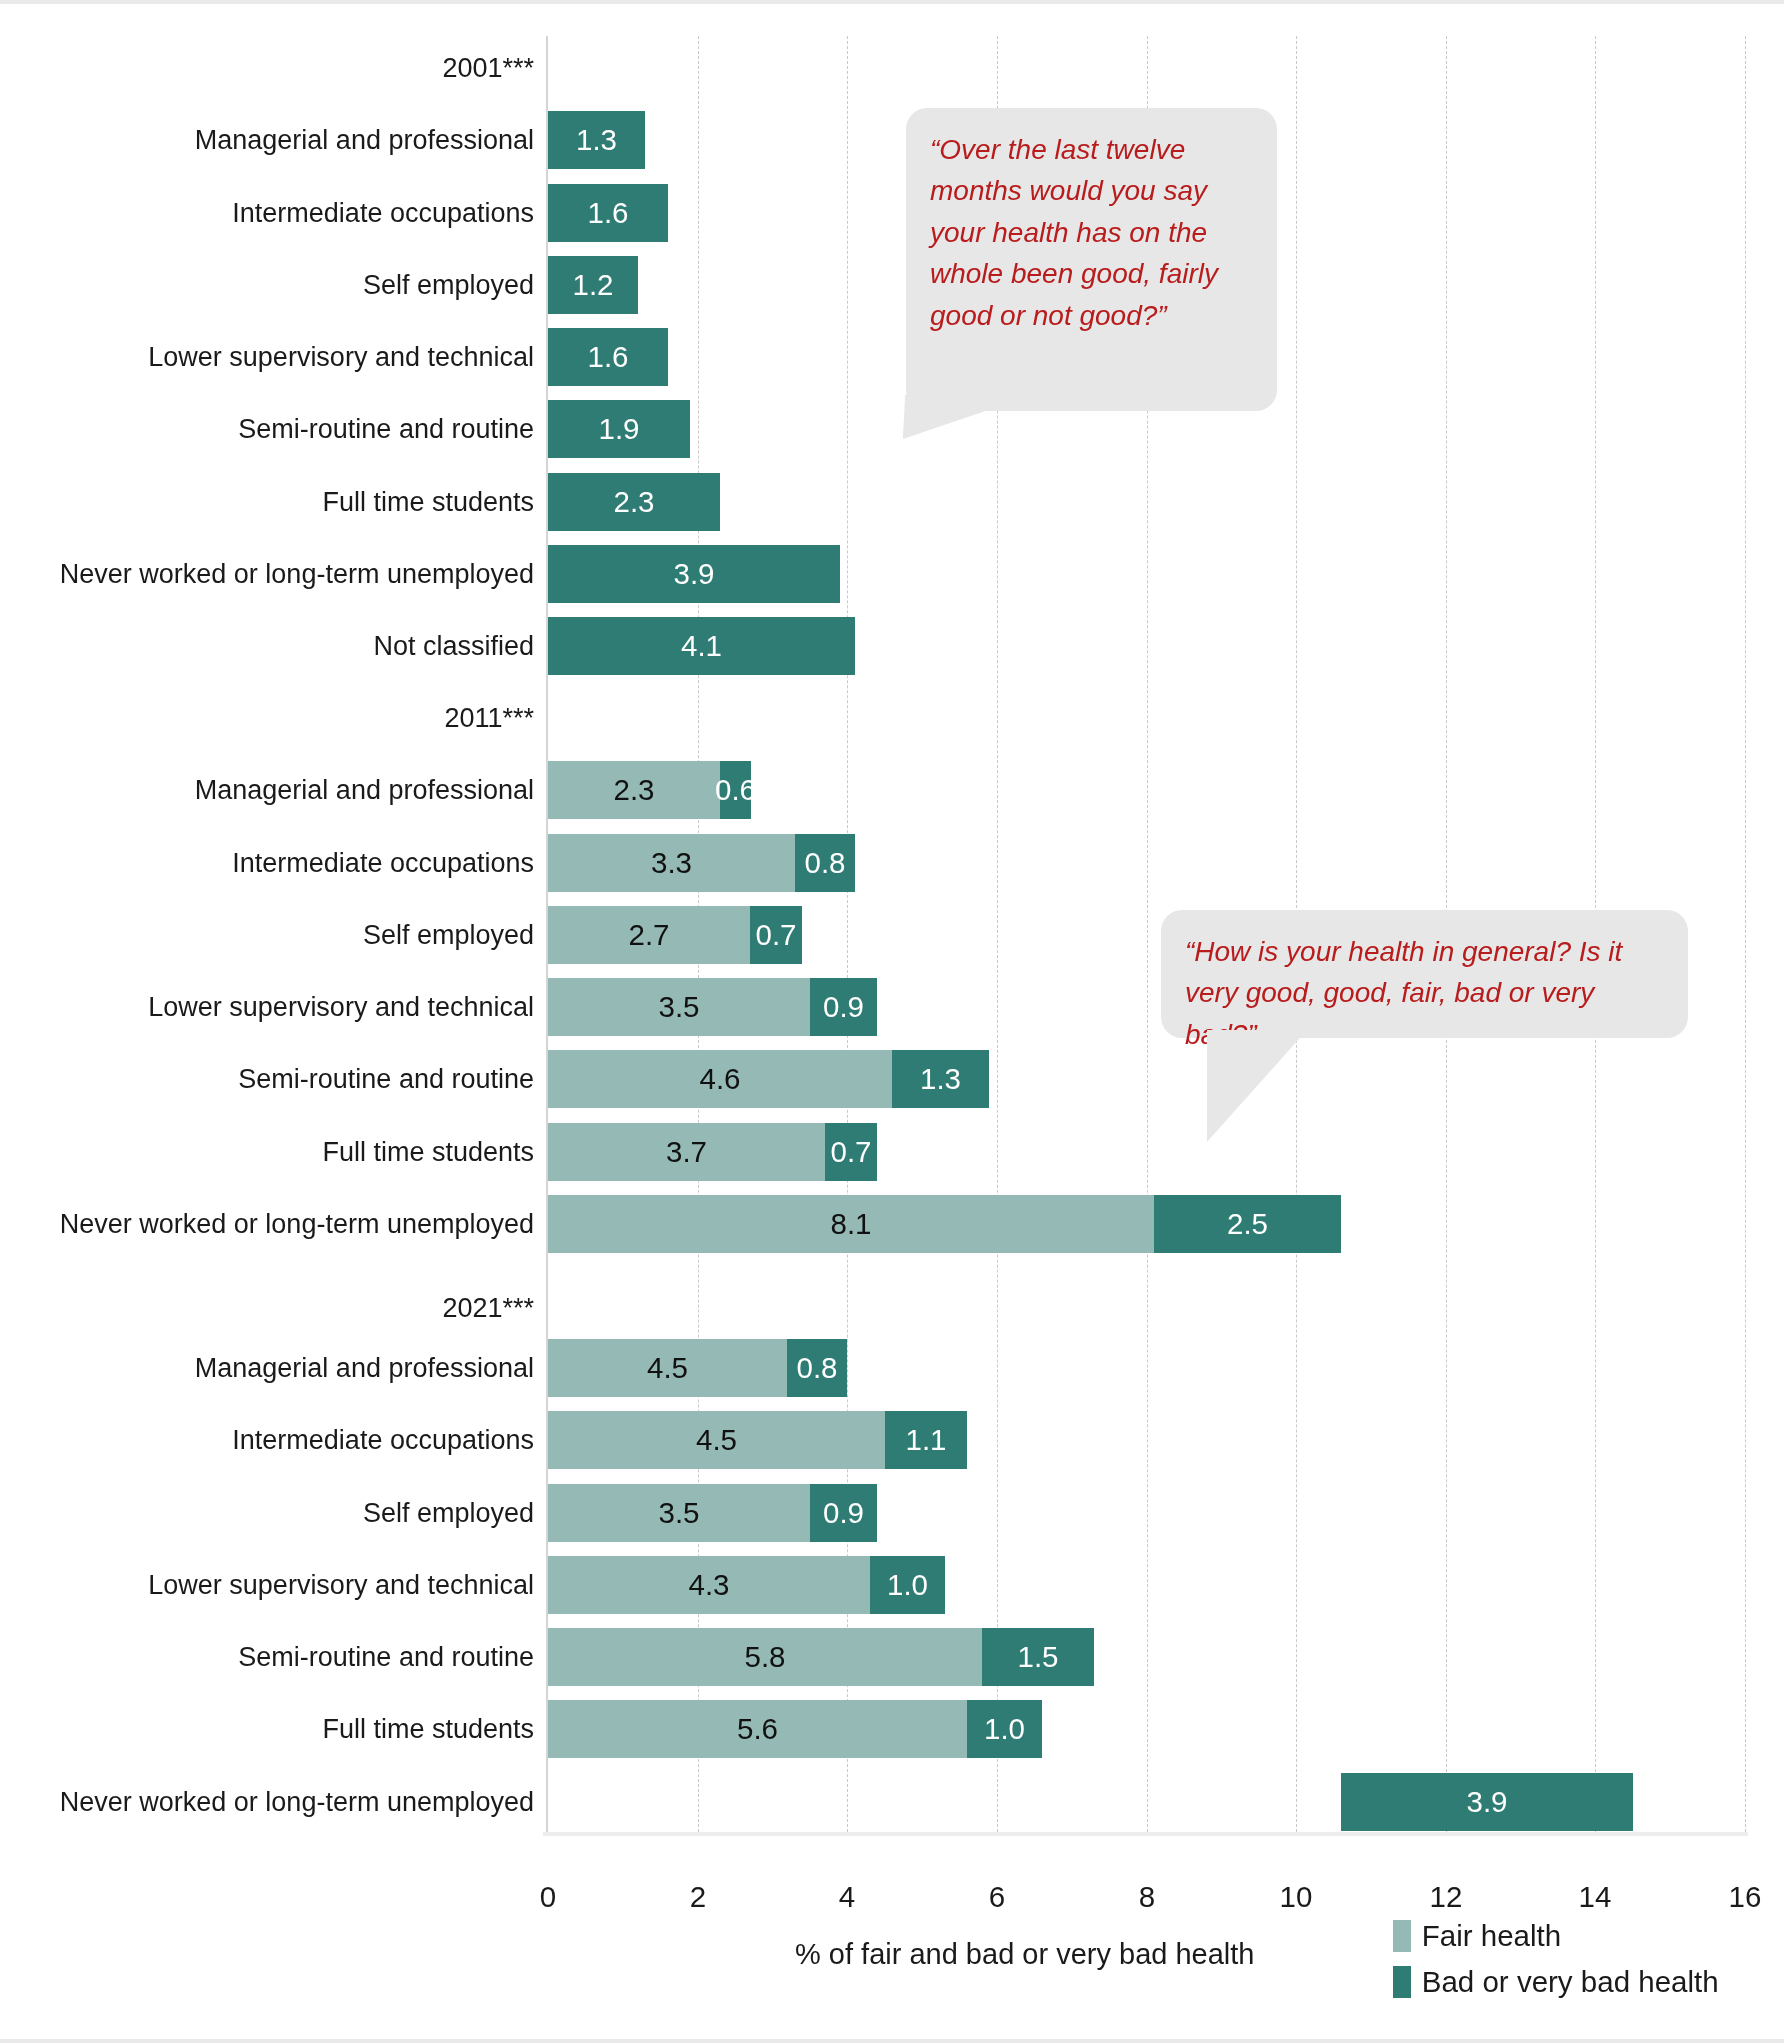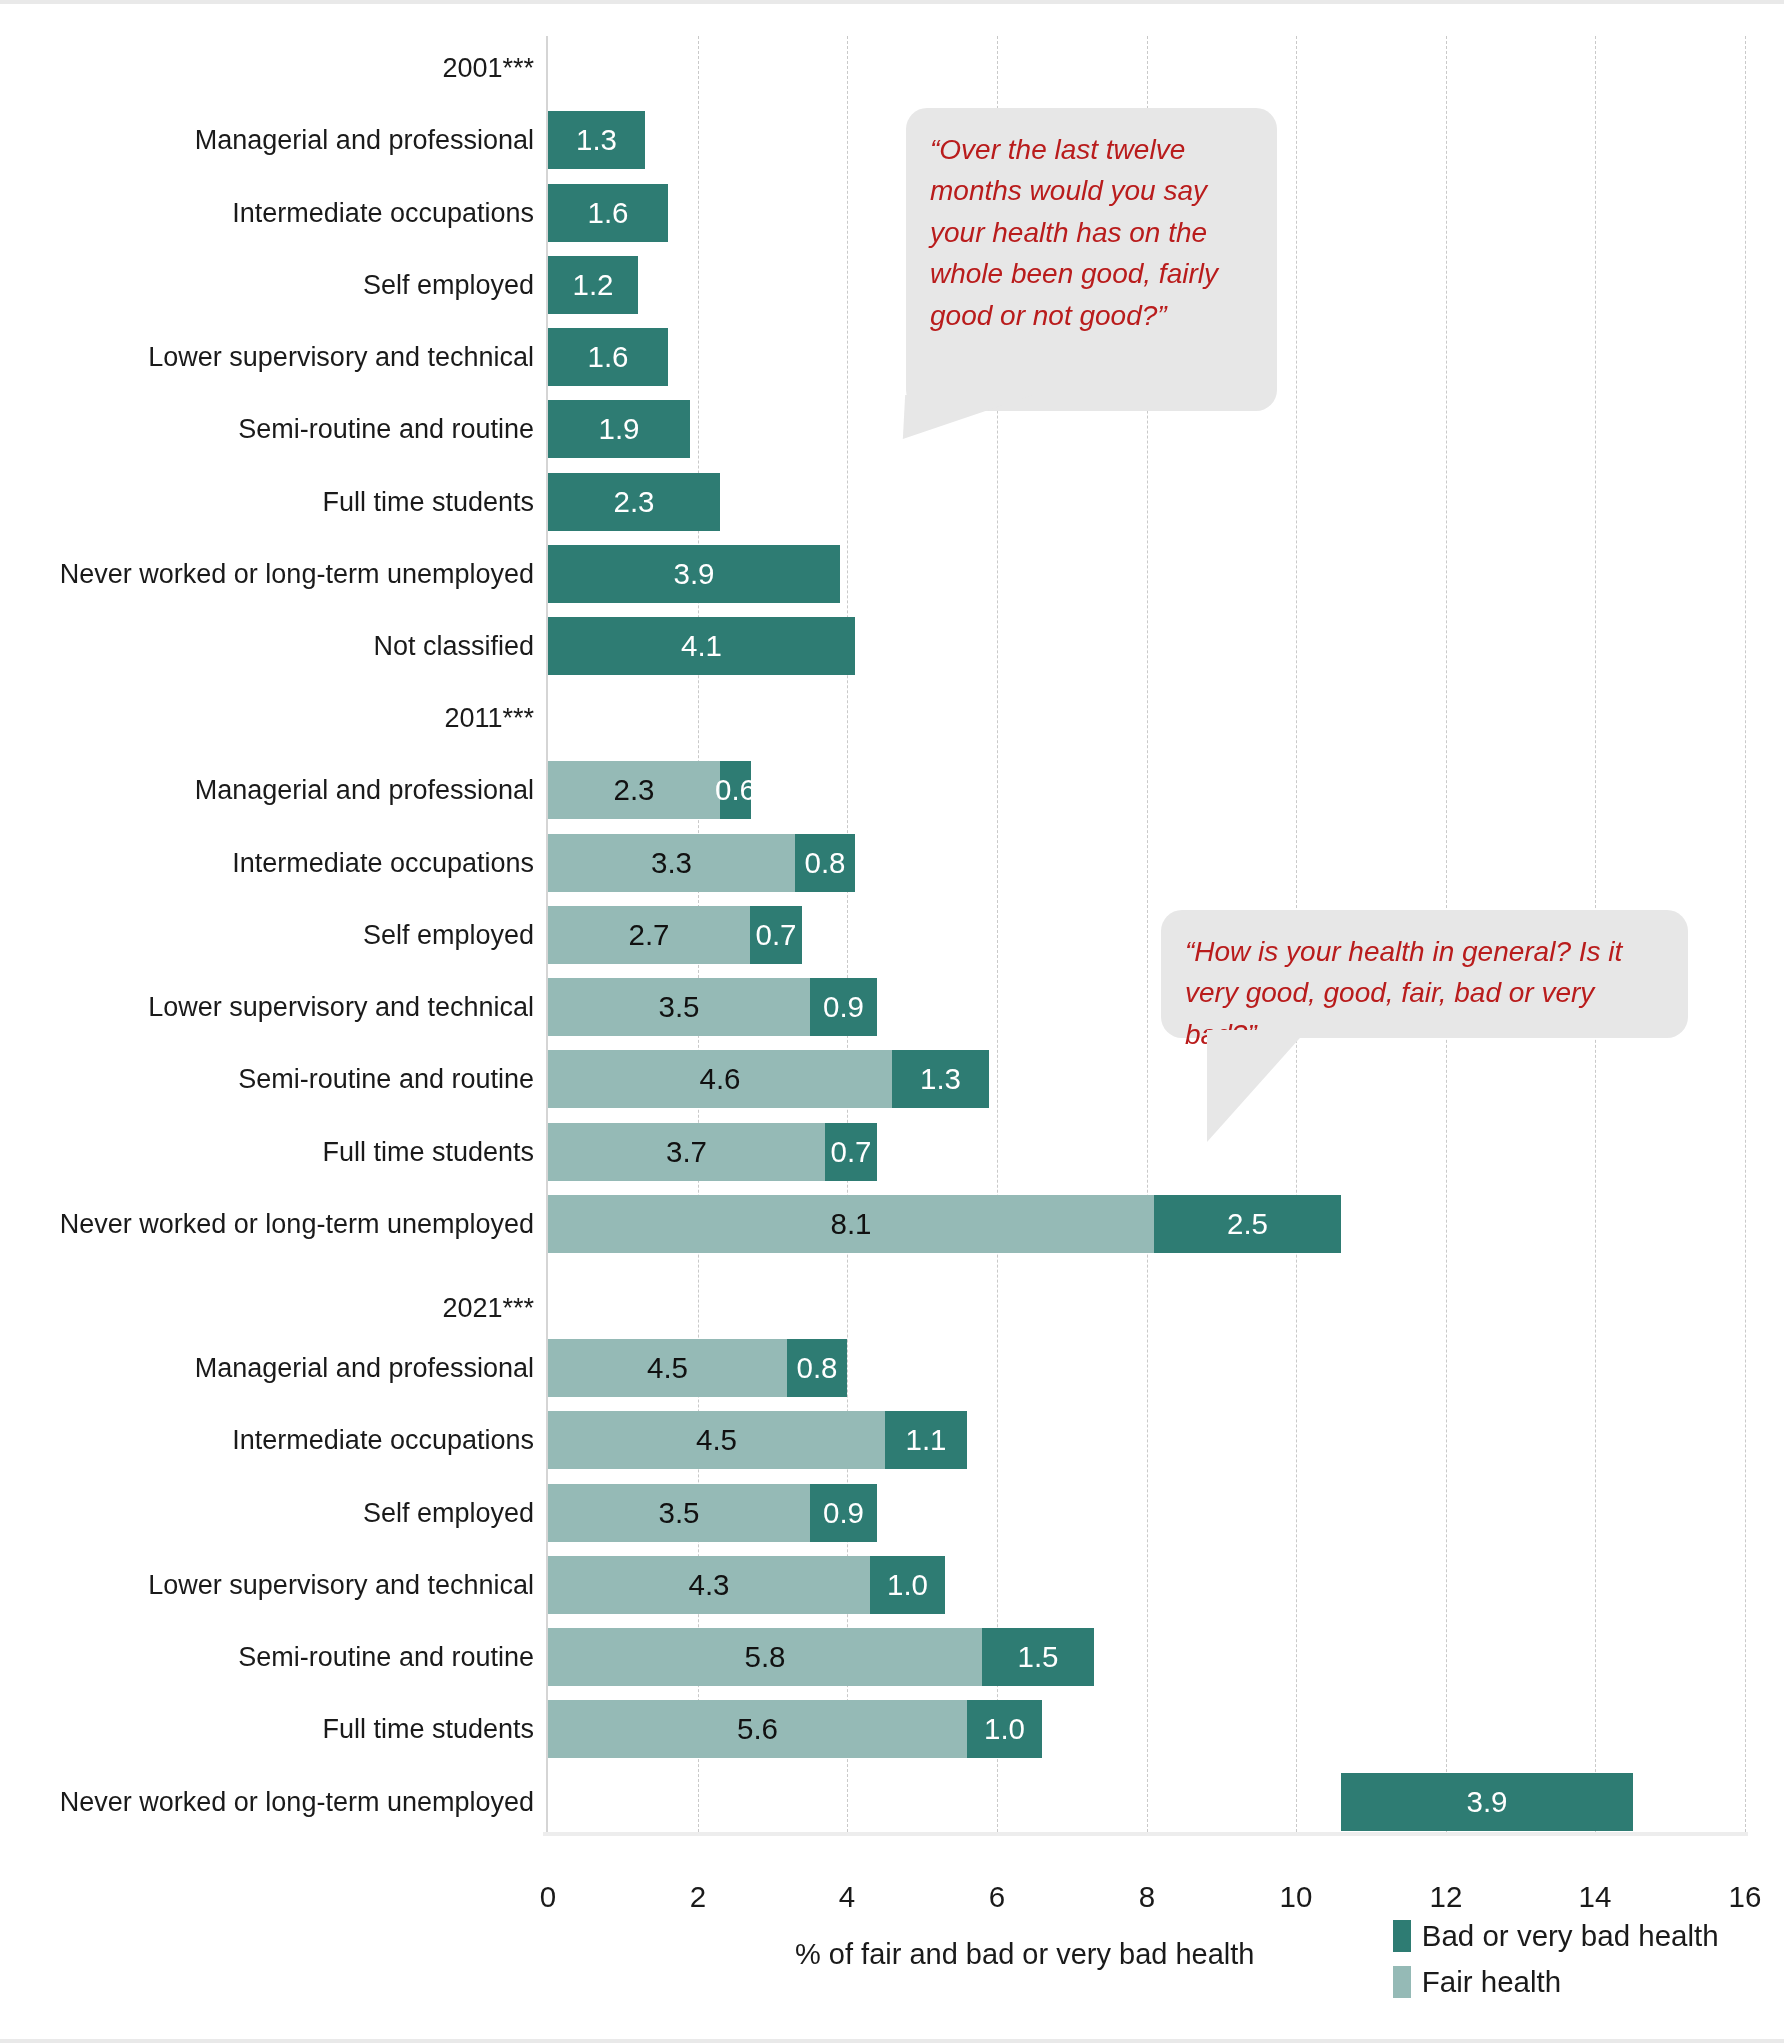--- a/index.html
+++ b/index.html
@@ -319,26 +319,26 @@
         <div class="xtick" style="left: 898px;">12</div>
         <div class="xtick" style="left: 1047px;">14</div>
         <div class="xtick" style="left: 1197px;">16</div>
       </div>
   </div>
 
   <div class="xaxis-title">% of fair and bad or very bad health</div>
 
   <div class="legend">
     <div class="legend-item">
+      <span class="legend-swatch fair"></span>
+      <span class="legend-text">Fair health</span>
+    </div>
+    <div class="legend-item">
       <span class="legend-swatch bad"></span>
       <span class="legend-text">Bad or very bad health</span>
-    </div>
-    <div class="legend-item">
-      <span class="legend-swatch fair"></span>
-      <span class="legend-text">Fair health</span>
     </div>
   </div>
 
   <div class="callout" id="callout1">
     <p>“Over the last twelve months would you say your health has on the whole been good, fairly good or not good?”</p>
   </div>
   <div class="callout-tail" id="callout1-tail"></div>
 
   <div class="callout" id="callout2">
     <p>“How is your health in general? Is it very good, good, fair, bad or very bad?”</p>

